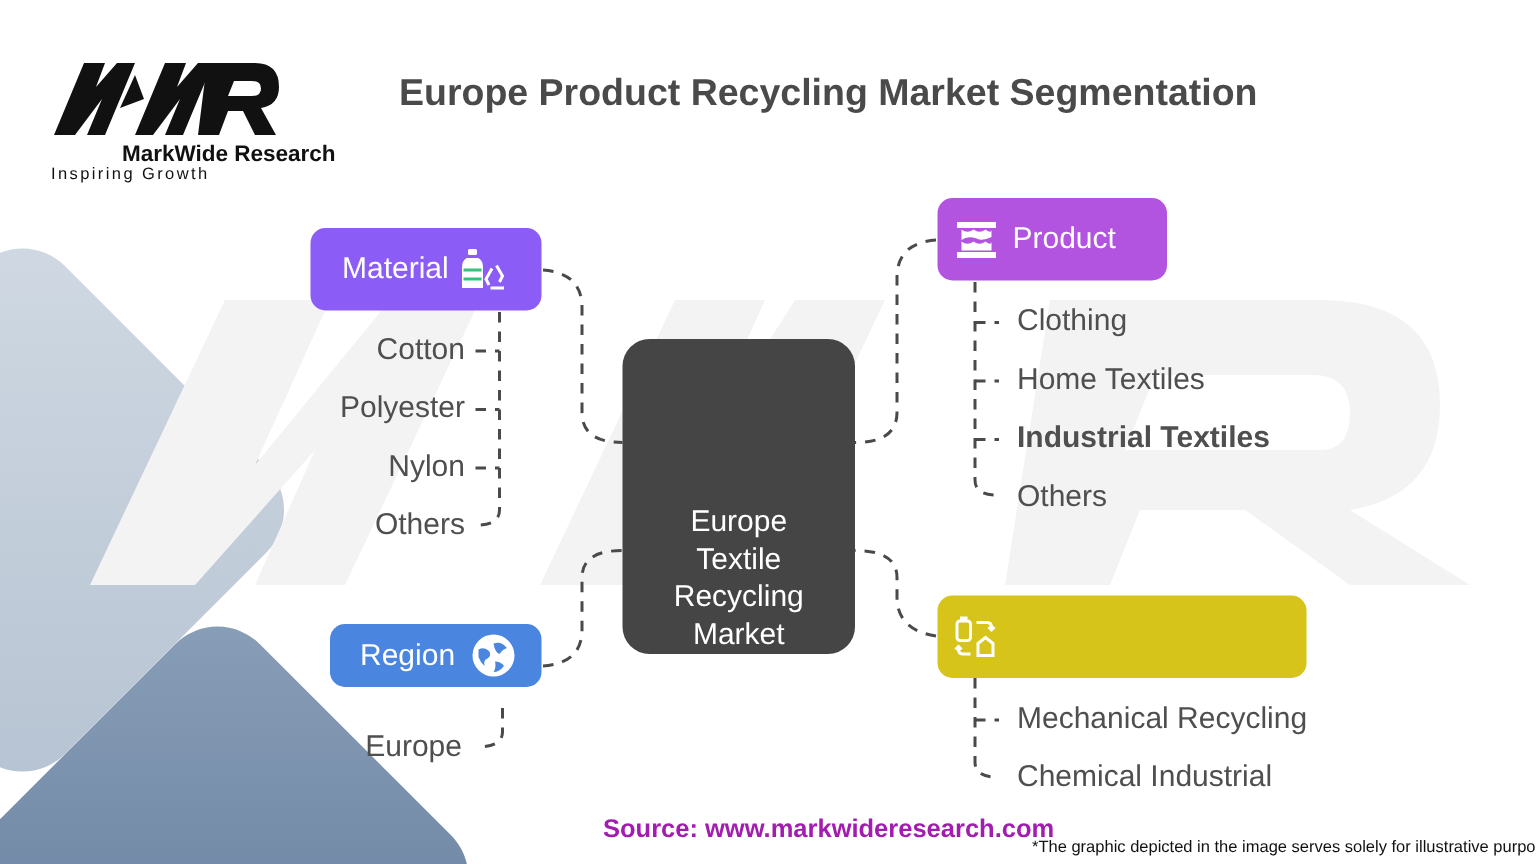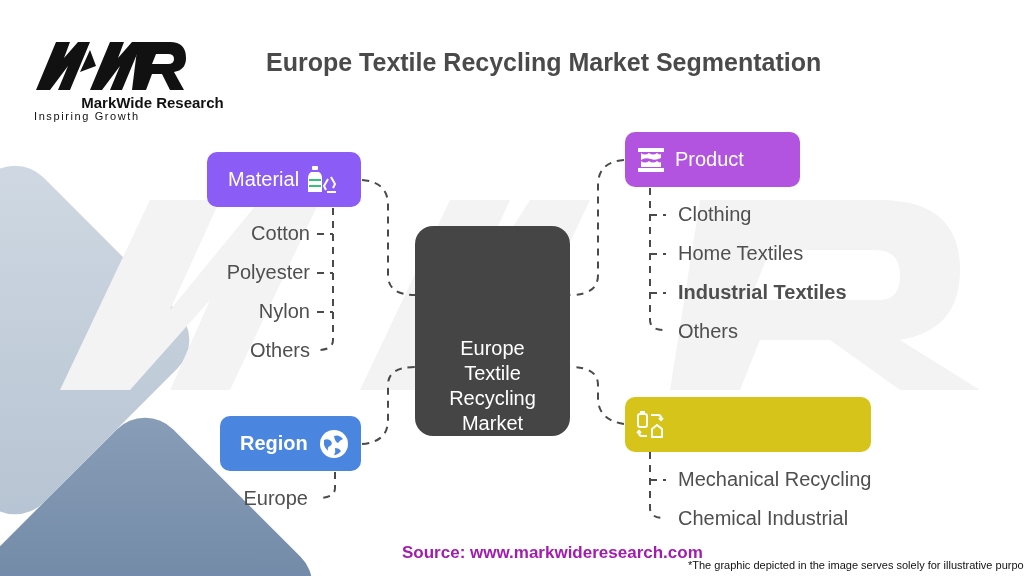--- a/index.html
+++ b/index.html
@@ -10,22 +10,22 @@
   .watermark { position:absolute; left:60px; top:190px; width:940px; height:210px; }
   .logo { position:absolute; left:34px; top:40px; width:155px; }
   .logo svg { display:block; }
   .logo-name { position:absolute; left:0; top:54px; width:155px; text-align:center; font-weight:bold; font-size:15px; color:#111; white-space:nowrap;margin-left:41px; }
   .logo-tag { position:absolute; left:0; top:70px; width:155px; text-align:left; font-weight:normal; font-size:11px; letter-spacing:1.6px; color:#111; white-space:nowrap; }
   .title { position:absolute; left:266px; top:48px; font-size:25px; font-weight:bold; color:#4a4a4a; white-space:nowrap; }
   .center-node { position:absolute; left:415px; top:226px; width:155px; height:210px; background:#454545; border-radius:18px; color:#fff; font-size:20px; display:flex; align-items:flex-end; justify-content:center; text-align:center; line-height:25px; }
   .cat { position:absolute; border-radius:10px; color:#fff; font-size:20px; display:flex; align-items:center; box-sizing:border-box; }
   .cat .icon { display:inline-flex; width:32px; height:32px; align-items:center; justify-content:center; }
   .cat-material { left:207px; top:152px; width:154px; height:55px; background:#8b5cf6; padding-left:21px; gap:8px; }
-  .cat-product { left:625px; top:132px; width:175px; height:55px; background:#b254e0; padding-left:10px; gap:8px; }
-  .cat-region { left:220px; top:416px; width:141px; height:55px; background:#4a86e0; padding-left:20px; gap:10px;font-weight:bold; }
+  .cat-product { left:625px; top:132px; width:153px; height:55px; background:#b254e0; padding-left:10px; gap:8px; }
+  .cat-region { left:220px; top:416px; width:141px; height:42px; background:#4a86e0; padding-left:20px; gap:10px; }
   .cat-process { left:625px; top:397px; width:246px; height:55px; background:#d7c41b; padding-left:10px; gap:8px; }
   .item { position:absolute; font-size:20px; color:#4f4f4f; white-space:nowrap; }
   .item.right { text-align:right; }
   svg.lines { position:absolute; left:0; top:0; }
   .source { position:absolute; left:402px; top:543px; font-size:17px; font-weight:bold; color:#a21caf; }
   .disclaimer { position:absolute; left:688px; top:559px; font-size:11px; color:#111; white-space:nowrap; }
 </style>
 </head>
 <body>
 
@@ -46,21 +46,21 @@
       <polygon points="2,50 22,2 36,2 30,18 44,2 56,2 36,50 24,50 34,26 16,50"></polygon>
       <polygon points="46,32 56,10 62,26"></polygon>
       <polygon points="56,50 76,2 90,2 84,18 98,2 108,2 88,50 76,50 86,26 68,50"></polygon>
       <path d="M104,2 L136,2 Q152,2 152,18 Q152,30 140,32 L150,50 L136,50 L128,34 L118,34 L112,50 L98,50 Z M122,14 L118,24 L134,24 Q140,24 140,19 Q140,14 134,14 Z"></path>
     </g>
   </svg>
   <div class="logo-name">MarkWide Research</div>
   <div class="logo-tag">Inspiring Growth</div>
 </div>
 
-<div class="title">Europe Textile Recycling Market Segmentation</div>
+<div class="title">Europe Product Recycling Market Segmentation</div>
 
 <svg class="lines" width="1024" height="576">
   <g fill="none" stroke="#4a4a4a" stroke-width="2" stroke-dasharray="7,6">
 
     <path d="M362,180 Q388,182 388,205 L388,275 Q388,295 415,295"></path>
 
     <path d="M333,208 L333,340 Q333,350 318,350"></path>
     <path d="M317,234 L333,234"></path>
     <path d="M317,273 L333,273"></path>
     <path d="M317,312 L333,312"></path>

